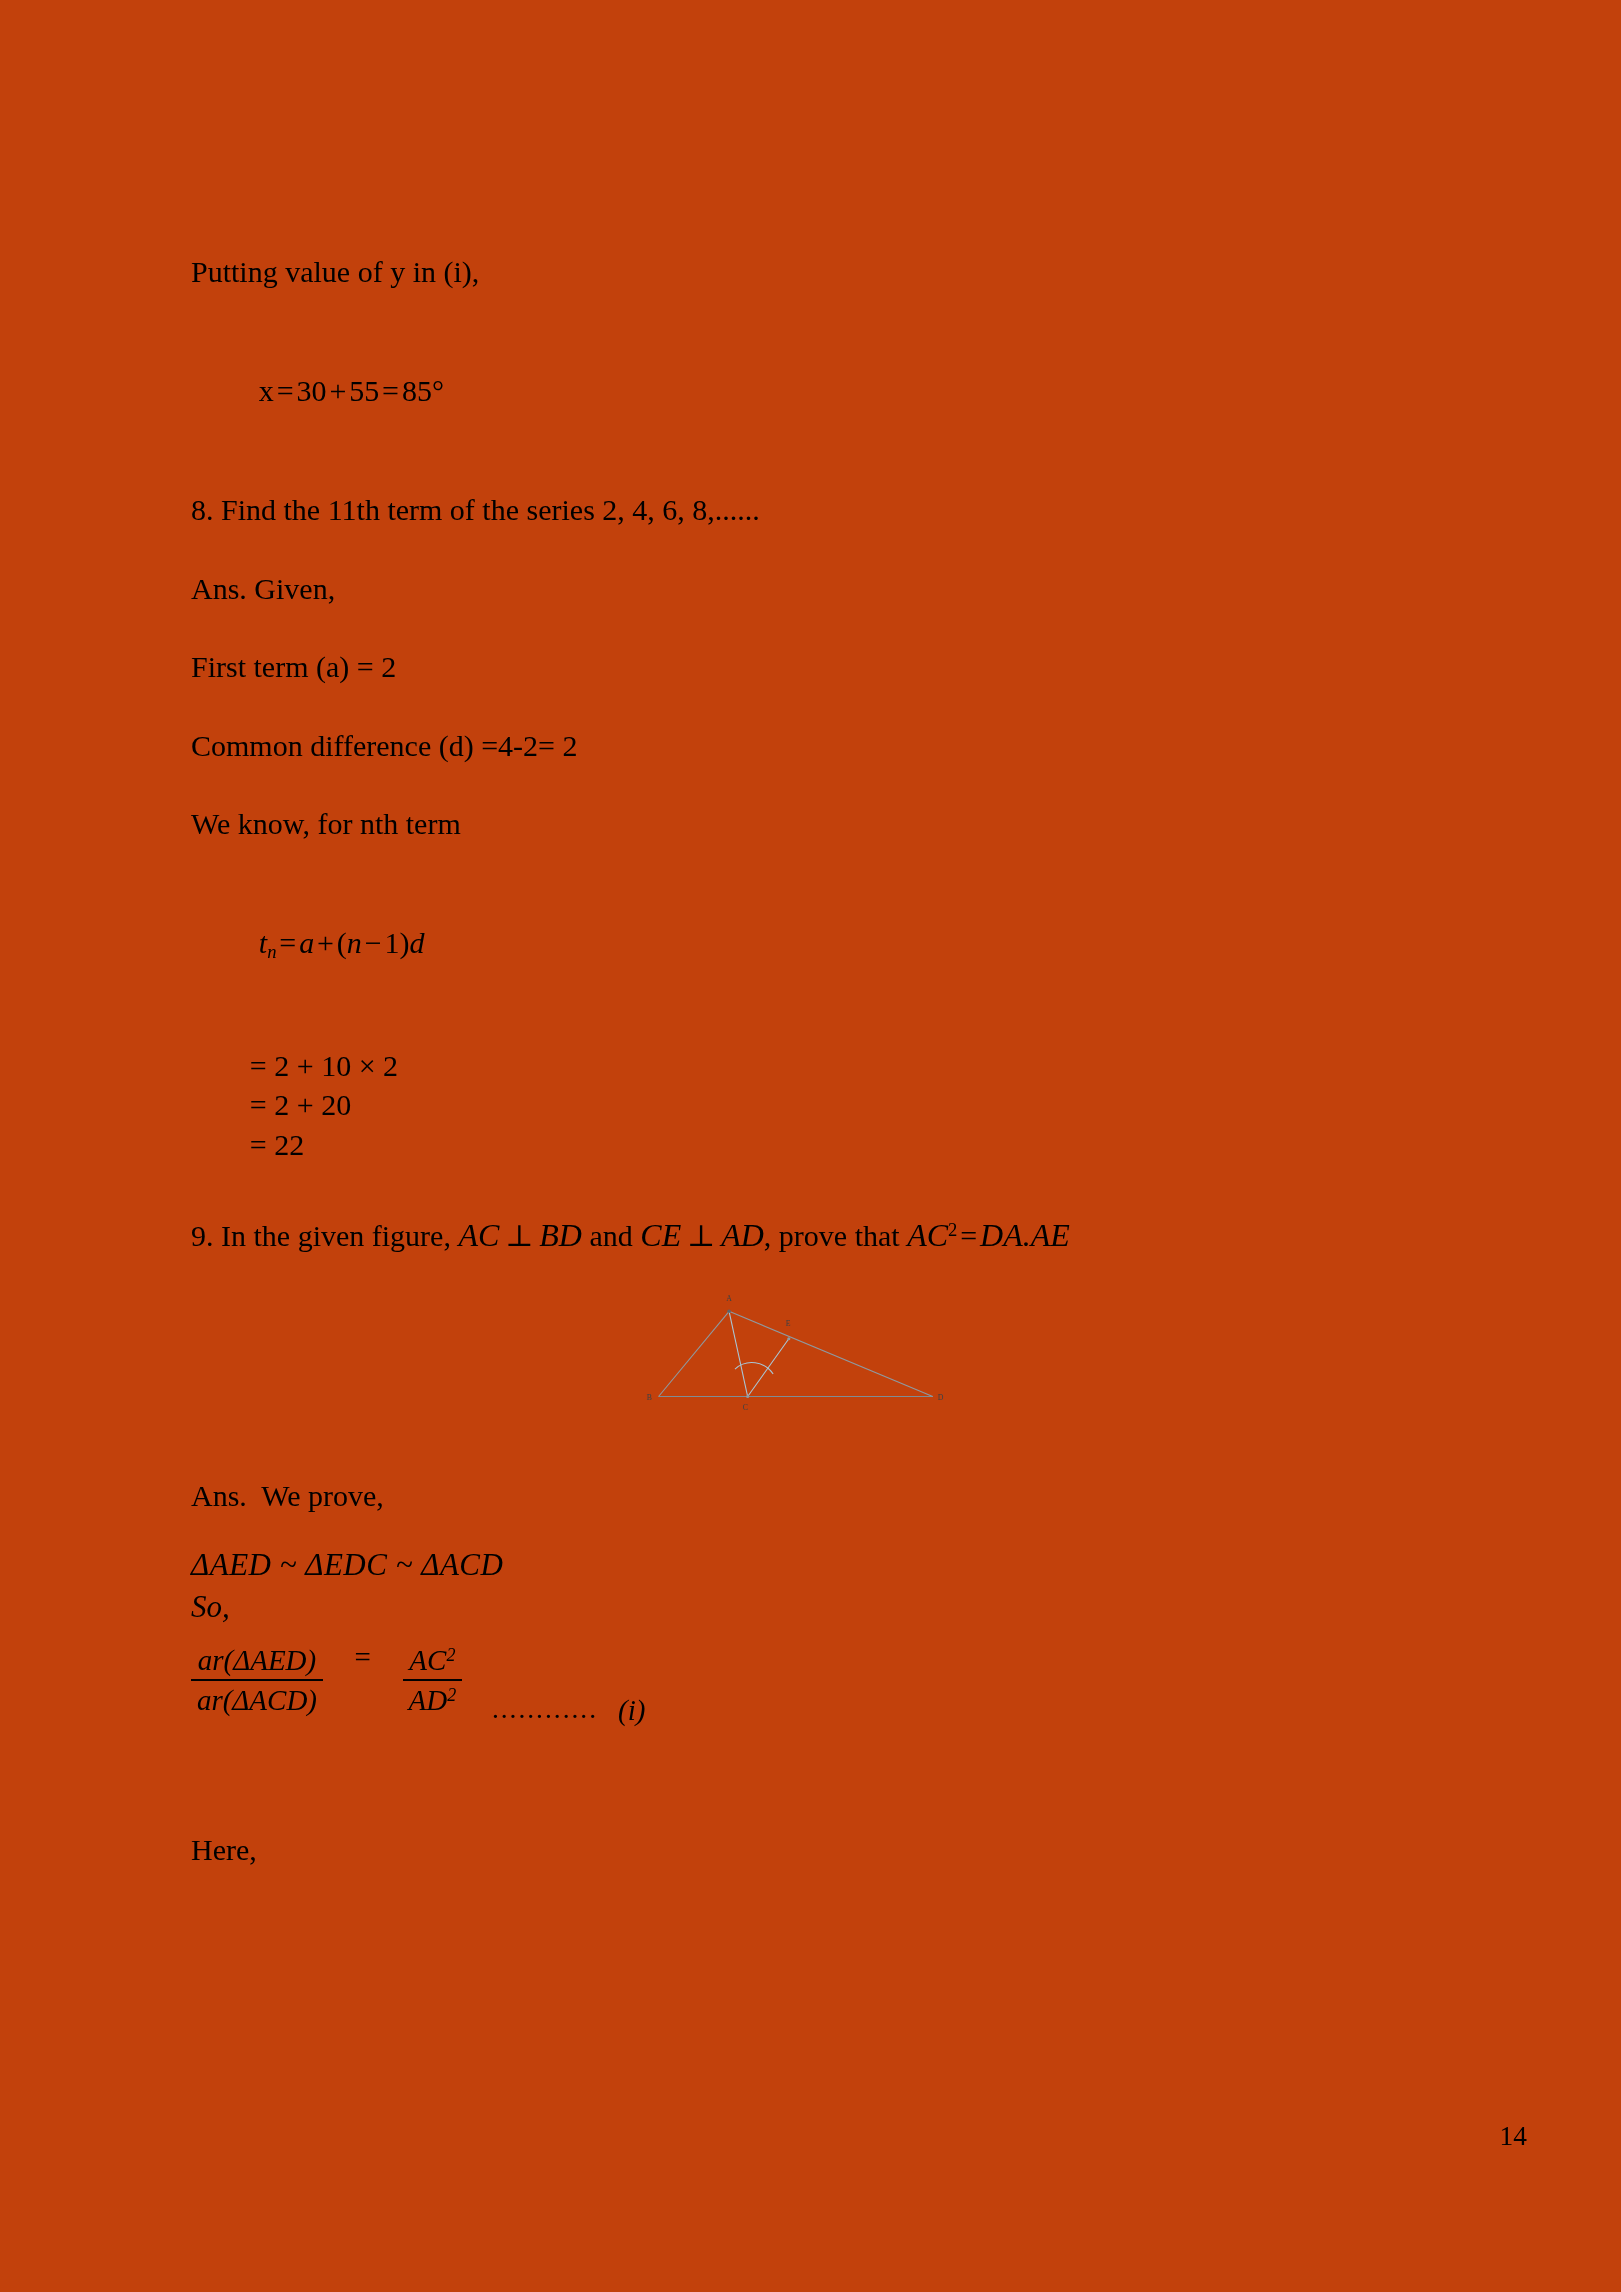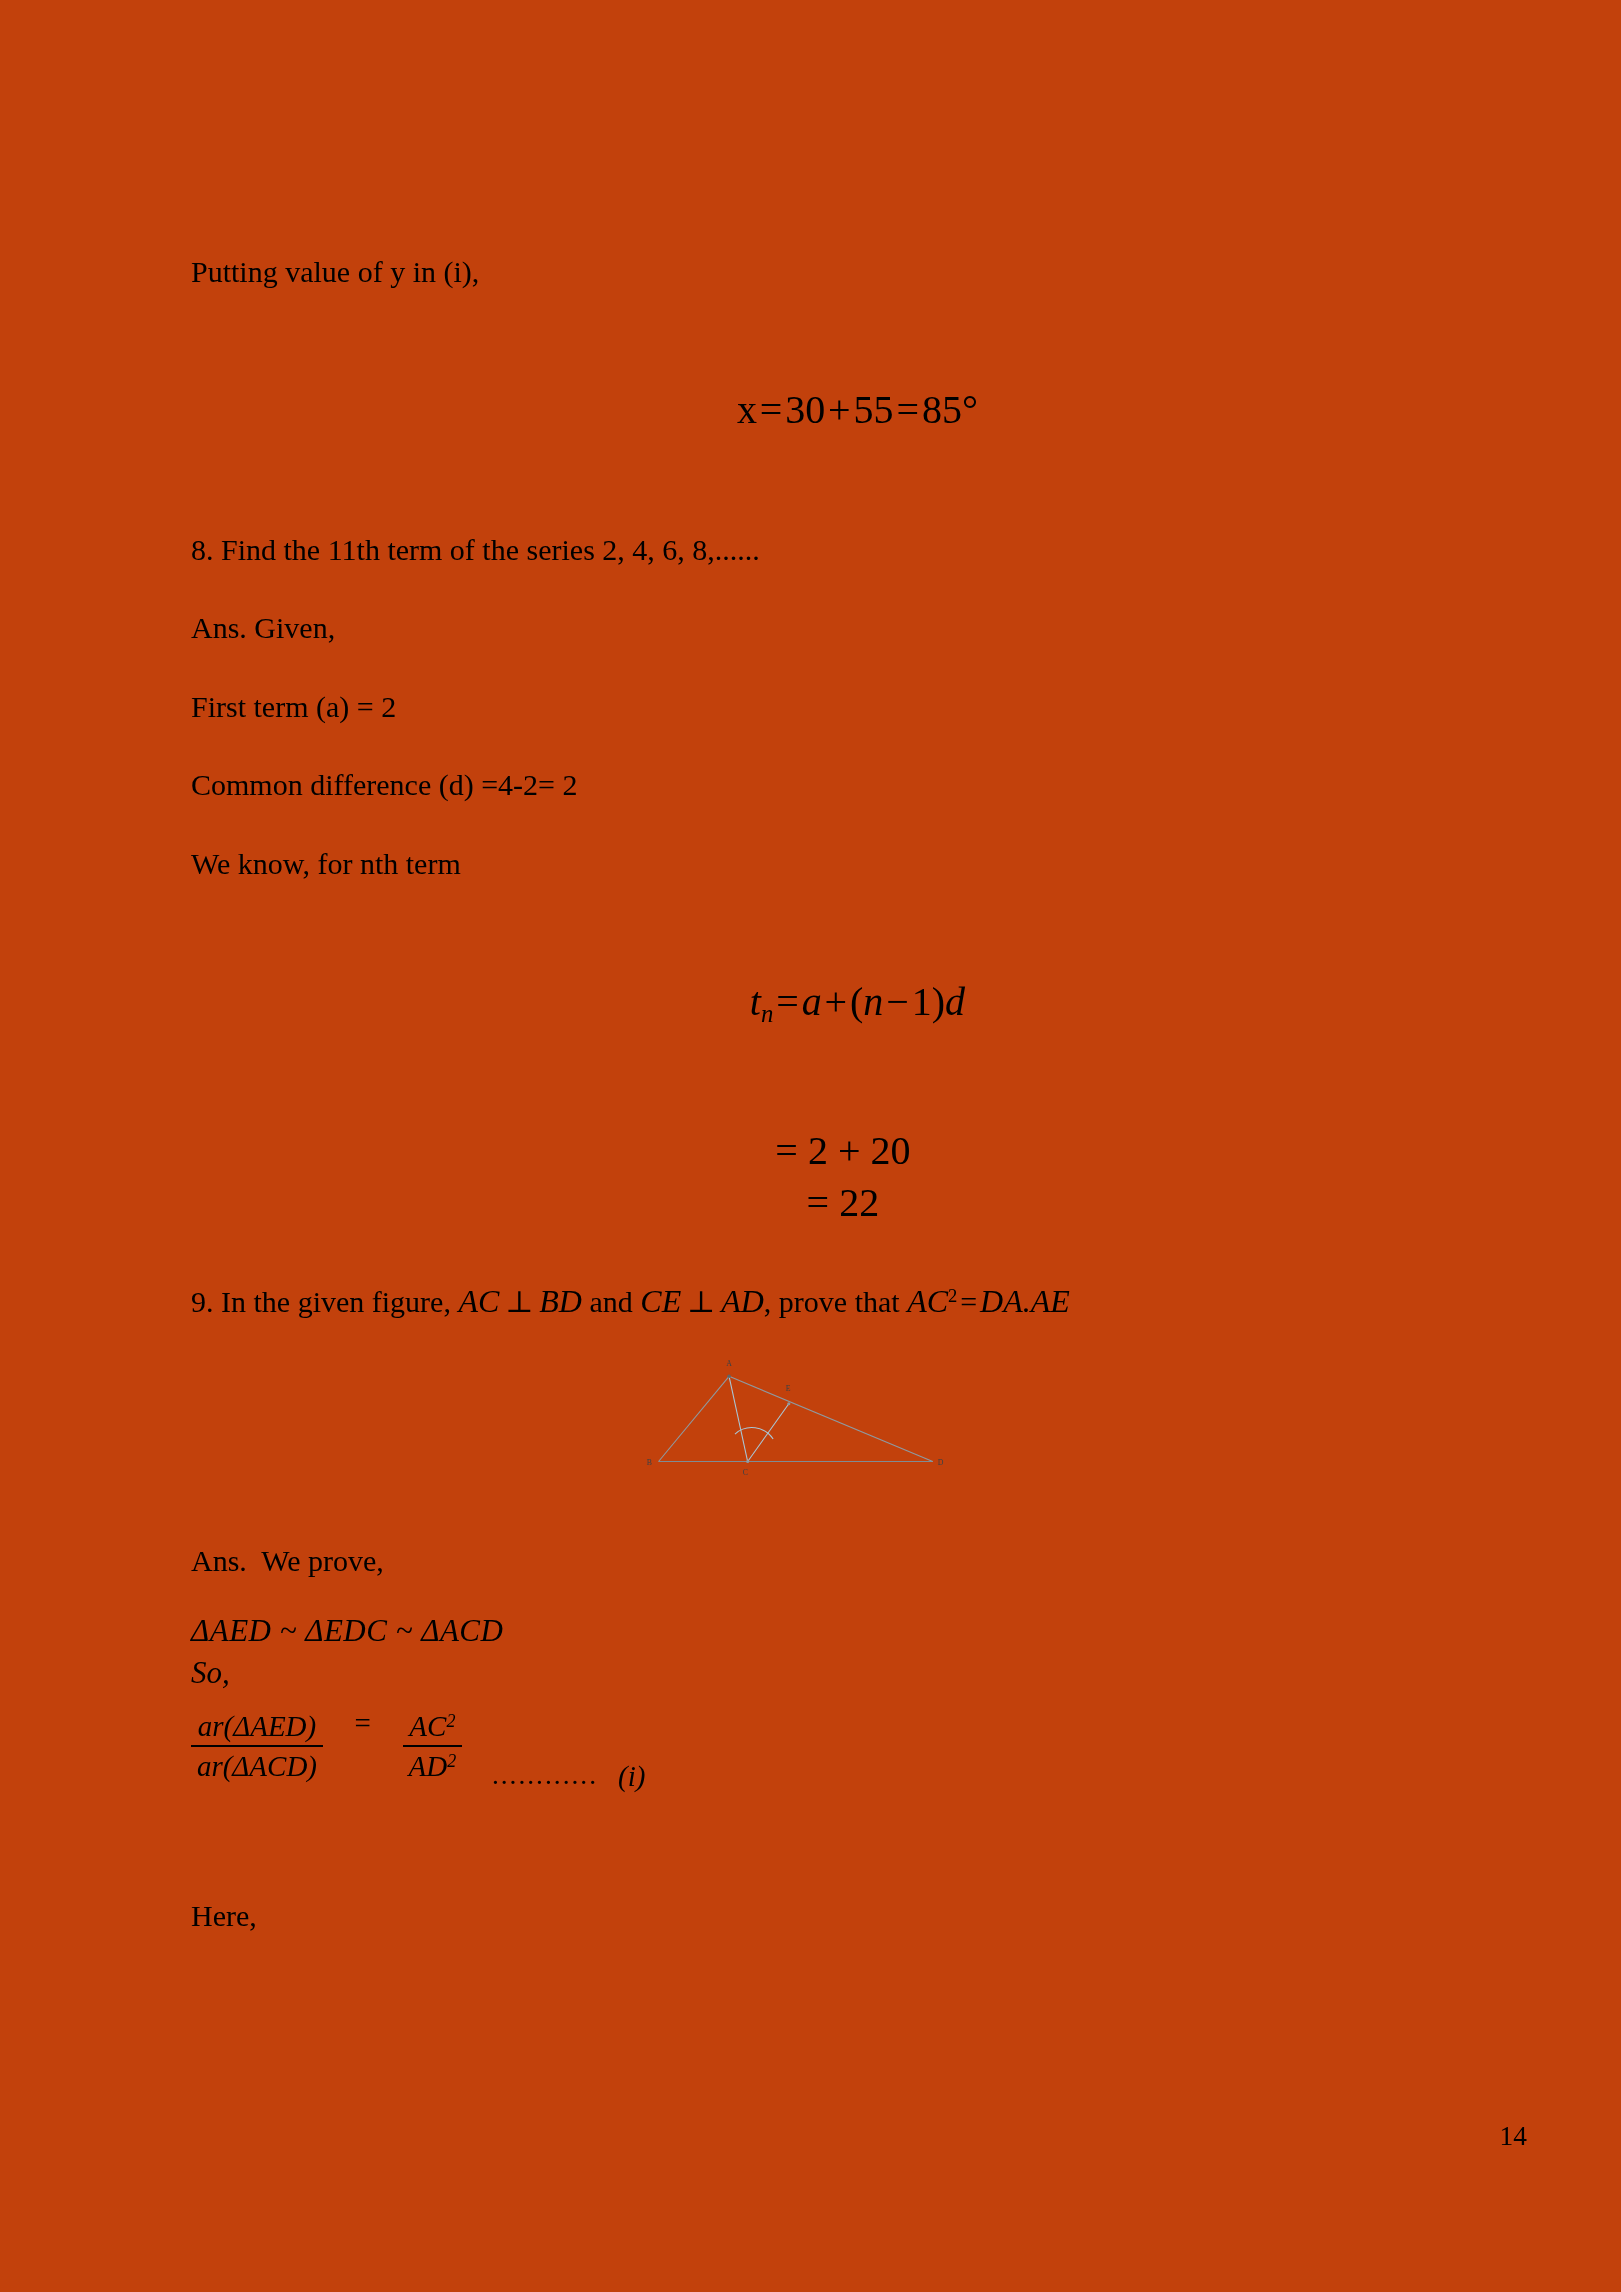--- a/index.html
+++ b/index.html
@@ -38,24 +38,23 @@
     line-height: 1.25;
     margin: 0 0 41px 0;
     font-family: "Liberation Serif", "DejaVu Serif", serif;
   }
   .indent-sm { padding-left: 7.8px; }
   .indent-md { padding-left: 51px; }
 
   
   .eqline {
     display: block;
-    font-size: 40px;
+    font-size: 30px;
     line-height: 1.32;
     white-space: pre;
-    text-align: center;
   }
   .op { padding: 0 2.9px; }
   sub.vsub {
     font-size: 0.62em;
     vertical-align: -0.28em;
     font-style: italic;
   }
   sup.vsup {
     font-size: 0.62em;
     vertical-align: 0.52em;
@@ -183,20 +182,21 @@
 
     <p class="para">We know, for nth term</p>
 
     <div class="math indent-sm">
       <span class="eqline">
         <span class="serif-i">t</span><sub class="vsub">n</sub><span class="op">=</span><span class="serif-i">a</span><span class="op">+</span><span>(</span><span class="serif-i">n</span><span class="op">−</span><span>1</span><span>)</span><span class="serif-i">d</span>
       </span>
     </div>
 
     <div class="math indent-sm" style="margin-bottom:51px;">
+      <span class="eqline indent-md">= 2 + 10 × 2</span>
       <span class="eqline indent-md">= 2 + 20</span>
       <span class="eqline indent-md">= 22</span>
     </div>
 
     <p class="q9">
       <span>9. In the given figure,</span>
       <span class="mi">AC</span><span class="perp">⊥</span><span class="mi">BD</span>
       <span>and</span>
       <span class="mi">CE</span><span class="perp">⊥</span><span class="mi">AD</span><span>, prove that</span>
       <span class="mi">AC</span><sup class="vsup">2</sup><span class="op">=</span><span class="mi">DA.AE</span>

